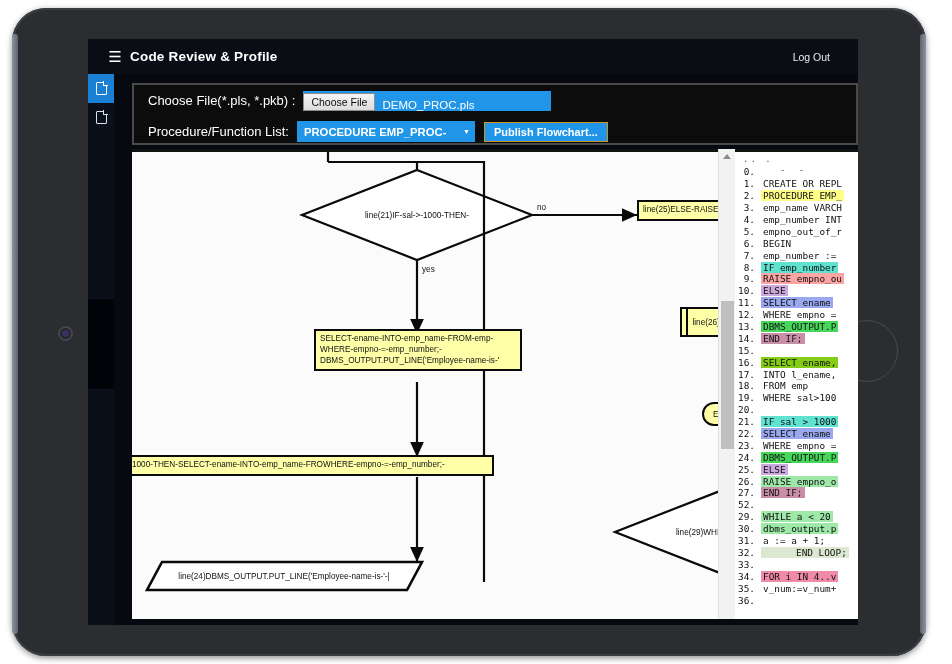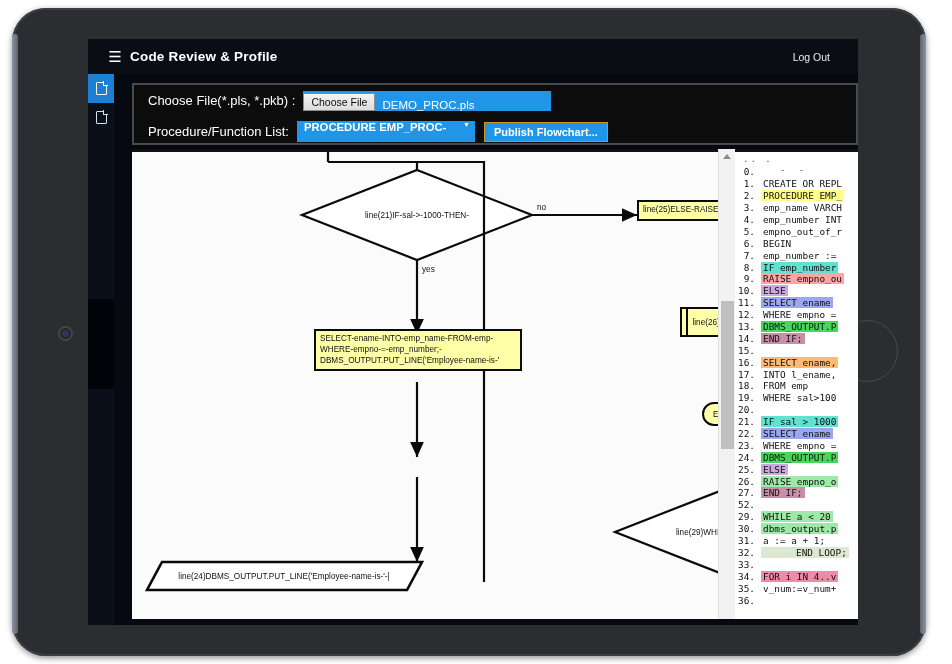--- a/index.html
+++ b/index.html
@@ -55,21 +55,21 @@
 
   #toolbar { position:absolute; left:18px; top:9px; width:726px; height:62px;
       background:#0c0c0c; border:2px solid #4a4a4a; }
   .tb-row { display:flex; align-items:center; height:31px; padding-left:14px; }
   .tb-label { color:#ffffff; font-size:13px; margin-right:8px; white-space:nowrap; }
   .file-widget { display:flex; align-items:flex-end; background:#2196e8; height:20px;
       padding:0 6px 0 0; cursor:pointer; min-width:248px; }
   .choose-btn { background:linear-gradient(#f4f4f4,#dcdcdc); border:1px solid #8d8d8d;
       color:#0a0a0a; font-size:10.5px; padding:2px 7px; margin:0 7px 0 0; cursor:pointer; }
   .file-name { color:#ffffff; font-size:11.5px; }
-  .dd { display:flex; align-items:flex-start; justify-content:space-between; background:#2196e8;
+  .dd { display:flex; align-items:center; justify-content:space-between; background:#2196e8;
       height:21px; width:178px; padding:0 5px 0 7px; cursor:pointer; }
   .dd span.t { color:#ffffff; font-size:11.3px; font-weight:bold; white-space:nowrap;
       overflow:hidden; }
   .dd .car { color:#fff; font-size:7px; margin-left:3px; }
   .btn-blue { background:#2196e8; color:#fff; font-size:11px; font-weight:bold;
       padding:3px 9px; border:1px solid #c9951e; margin-left:9px; cursor:pointer;
       white-space:nowrap; }
   .btn-blue.nb { border:1px solid transparent; margin-left:22px; }
 
   
@@ -212,20 +212,21 @@
           <div class="node predef" style="left:548px; top:155px; width:100px; height:30px;">line(26)RAISE-empn</div>
 
           <div class="node term" style="left:570px; top:250px; width:58px; height:24px;">Exception</div>
 
           <div class="node proc" style="left:182px; top:177px; width:208px;">
             <div>SELECT-ename-INTO-emp_name-FROM-emp-</div>
             <div>WHERE-empno-=-emp_number;-</div>
             <div>DBMS_OUTPUT.PUT_LINE('Employee-name-is-'</div>
           </div>
 
+          <div class="node proc" style="left:-6px; top:303px; width:368px; padding:3px 4px; white-space:nowrap; overflow:hidden;">1000-THEN-SELECT-ename-INTO-emp_name-FROWHERE-empno-=-emp_number;-</div>
         </div>
 
         <div id="vscroll">
           <div class="arrow"></div>
           <div id="vthumb"></div>
         </div>
 
         <div id="codepane">
           <div id="dots">.. .</div>
           <div id="dots2">- -</div>
@@ -289,21 +290,21 @@
               <div class="cl">
                 <span class="ln">14.</span>
                 <span class="ct" style="background: rgb(201, 143, 168);">END IF;</span>
               </div>
               <div class="cl">
                 <span class="ln">15.</span>
                 <span class="ct"></span>
               </div>
               <div class="cl">
                 <span class="ln">16.</span>
-                <span class="ct" style="background: #fdba74;">SELECT ename,</span>
+                <span class="ct" style="background: #84cc16;">SELECT ename,</span>
               </div>
               <div class="cl">
                 <span class="ln">17.</span>
                 <span class="ct">INTO l_ename,</span>
               </div>
               <div class="cl">
                 <span class="ln">18.</span>
                 <span class="ct">FROM emp</span>
               </div>
               <div class="cl">

